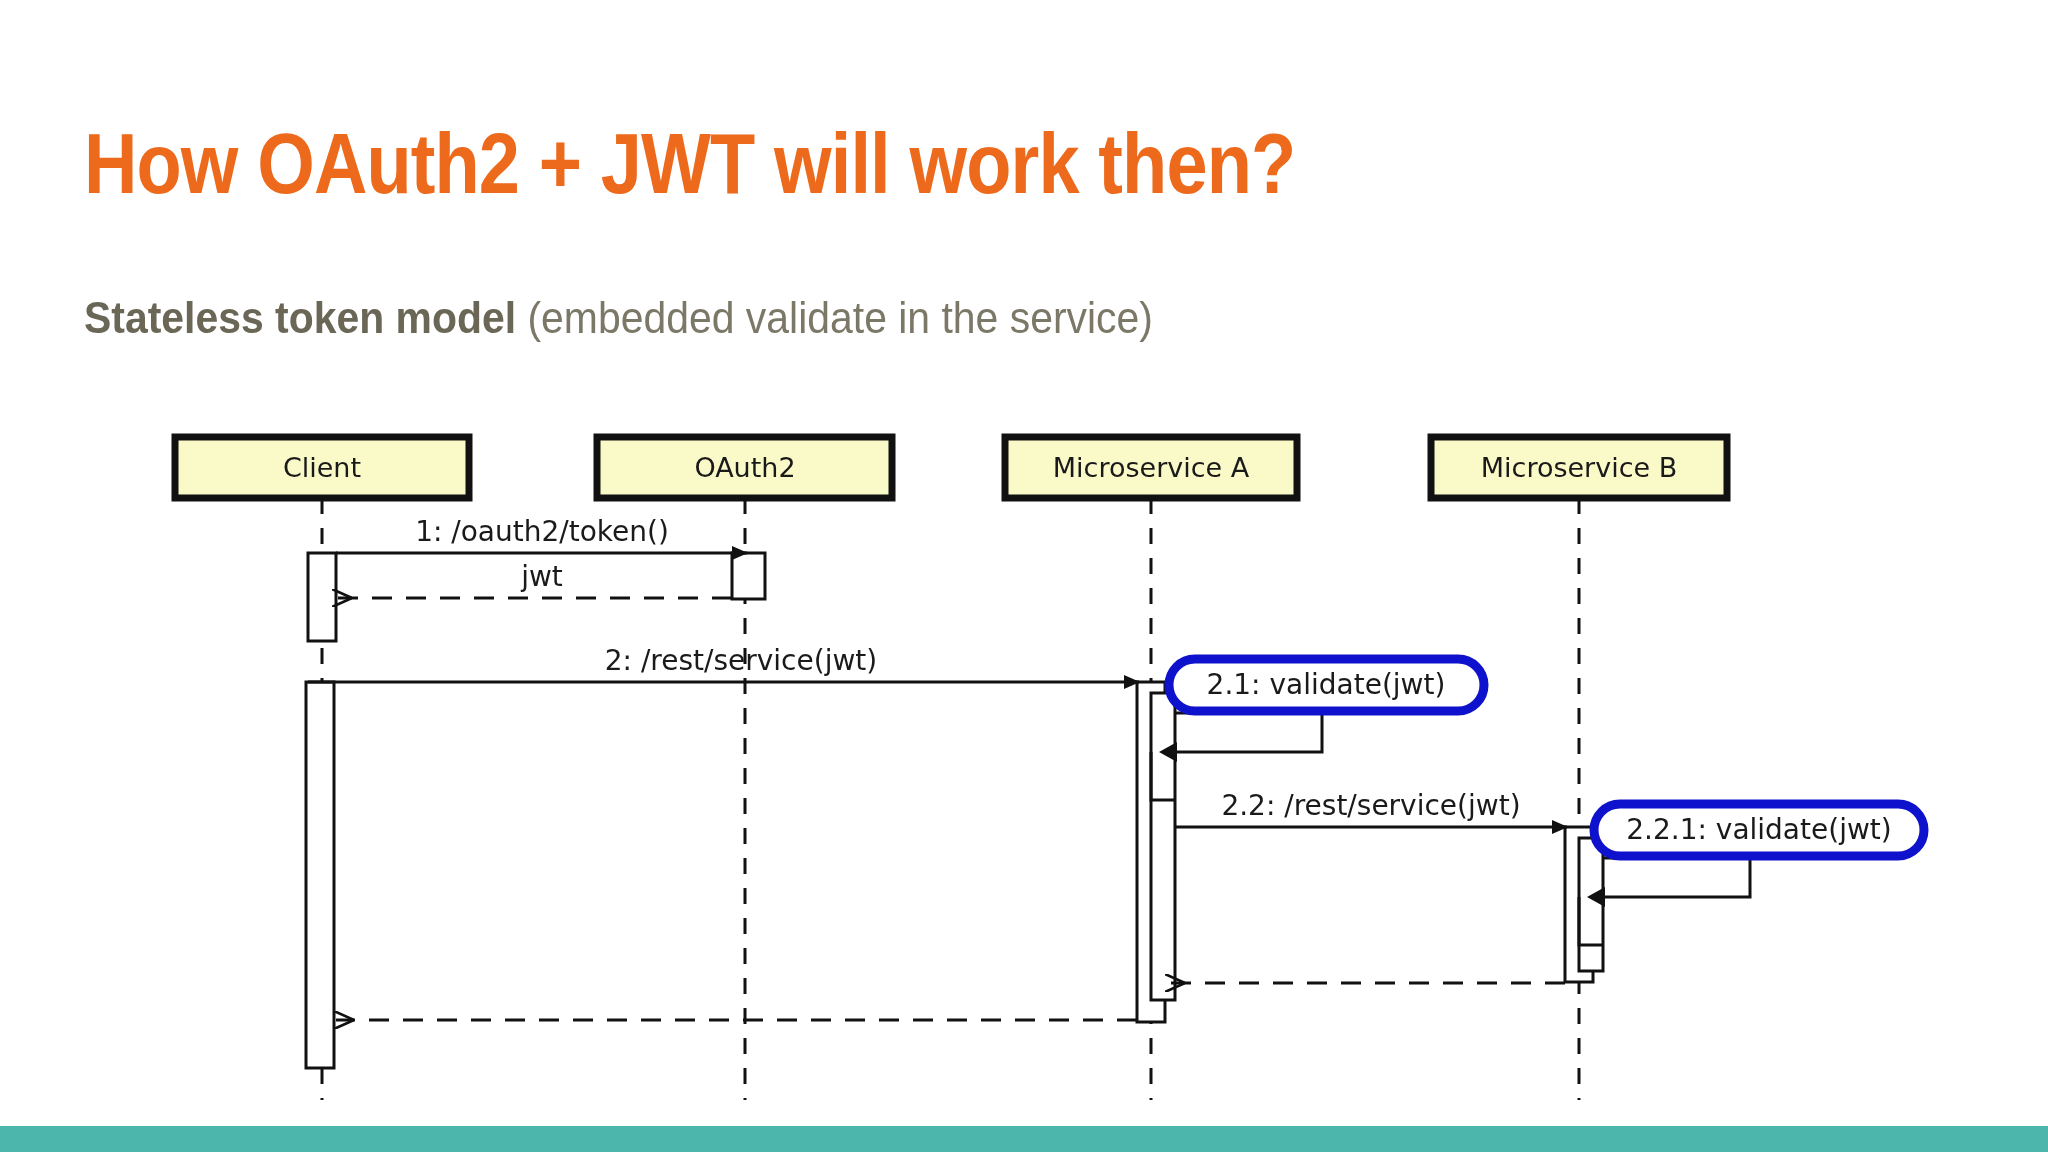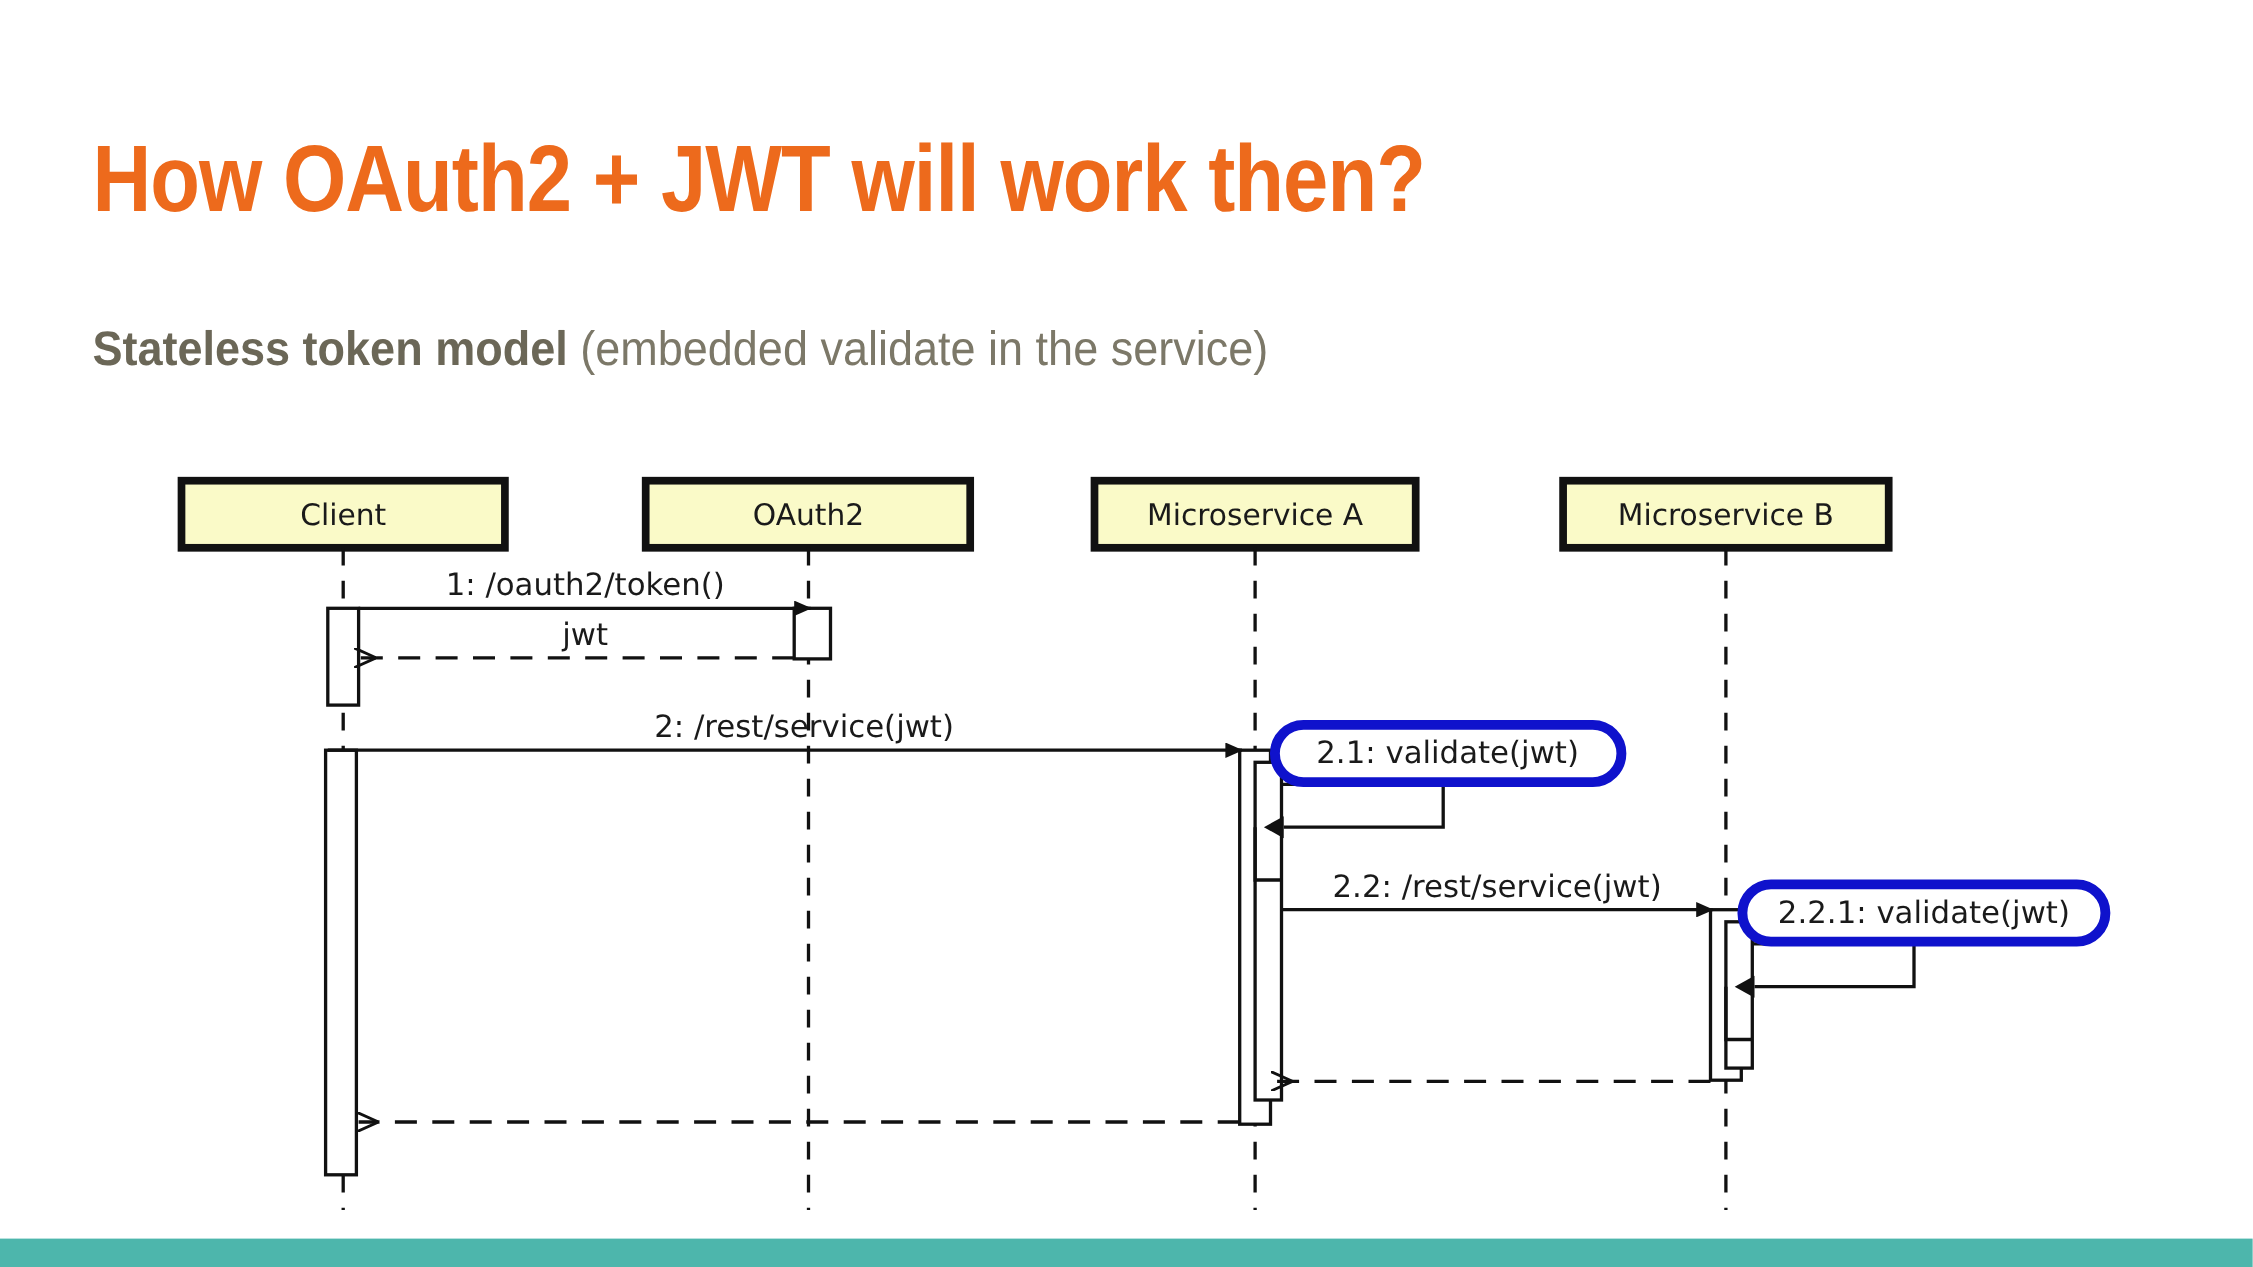--- a/index.html
+++ b/index.html
@@ -51,21 +51,21 @@
   .footer-bar {
     position: absolute;
     left: 0;
     bottom: 0;
     width: 100%;
     height: 26px;
     background: #4DB6AC;
   }
   .diagram-wrap {
     position: absolute;
-    left: 4px;
+    left: 14px;
     top: 0;
     width: 1752px;
     height: 1152px;
     pointer-events: none;
   }
   svg.diagram {
     width: 2048px;
     height: 1152px;
     display: block;
   }

